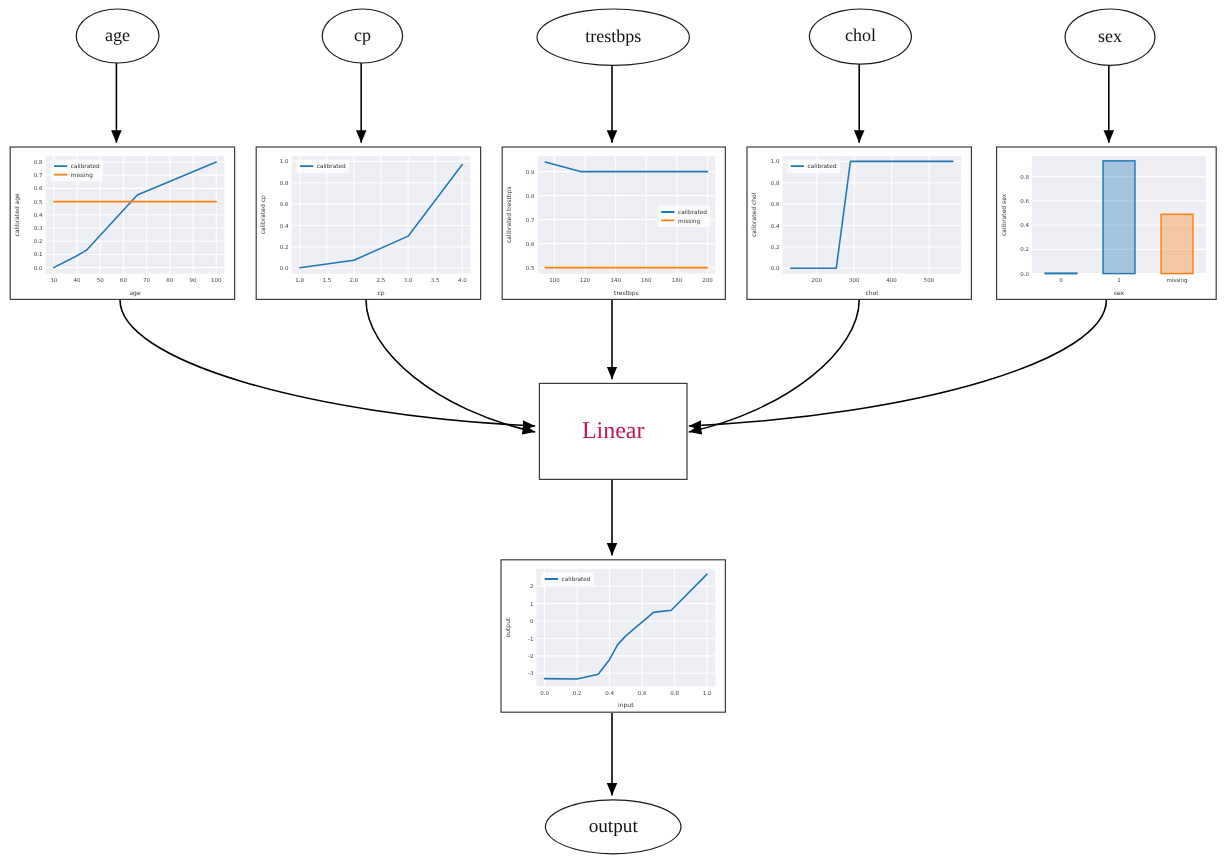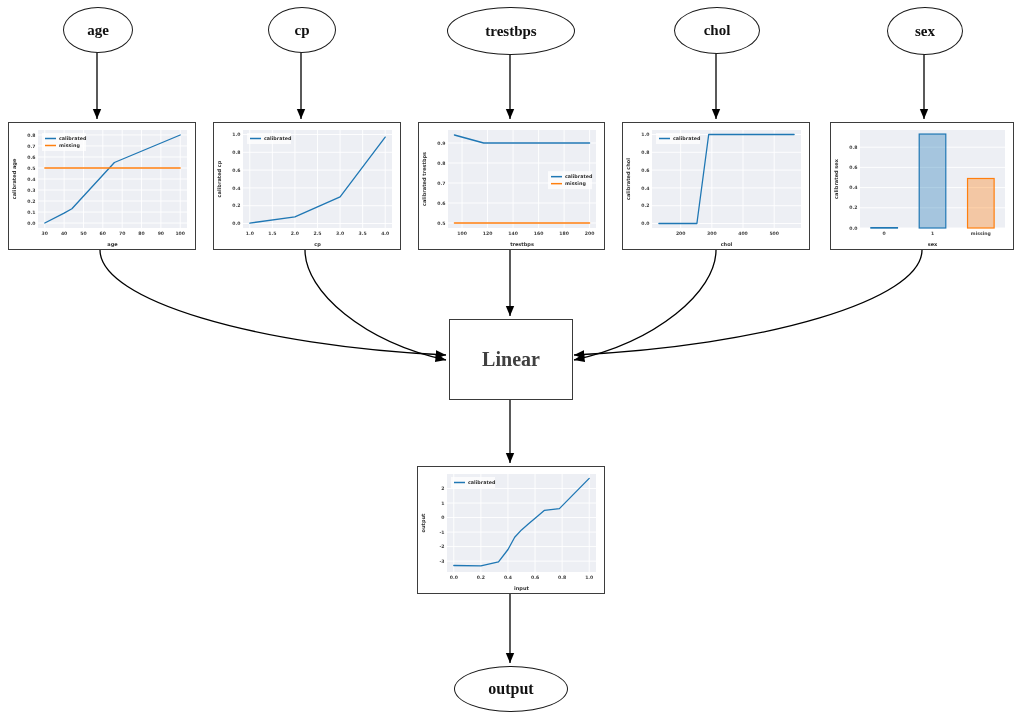--- a/index.html
+++ b/index.html
@@ -1,29 +1,28 @@
 <!DOCTYPE html>
 <html><head>
 <meta charset="utf-8">
 <style>
   html,body{margin:0;padding:0;background:#ffffff;}
   #stage{
     position:relative;width:1020px;height:719px;background:#fff;overflow:hidden;
     font-family:"Liberation Serif","DejaVu Serif",serif;
-    font-weight:bold;
   }
   #edges{position:absolute;left:0;top:0;width:1020px;height:719px;pointer-events:none;}
   .node-ellipse{
     position:absolute;display:flex;align-items:center;justify-content:center;
     border:1px solid #1a1a1a;border-radius:50%;background:#fff;
     font-size:15px;color:#111;z-index:3;
   }
   .linear-box{
     position:absolute;display:flex;align-items:center;justify-content:center;
-    border:1.6px solid #3a3a3a;background:#fff;font-size:20px;color:#404040;z-index:3;
+    border:1.6px solid #3a3a3a;background:#fff;font-size:20px;color:#be185d;z-index:3;
   }
   .chart-panel{
     position:absolute;background:#fff;border:1.4px solid #3d3d3d;box-sizing:border-box;z-index:2;
   }
   .chart-panel svg{display:block;font-family:"DejaVu Sans","Liberation Sans",sans-serif;}
 </style>
 </head>
 <body>
 
 <div id="stage">

